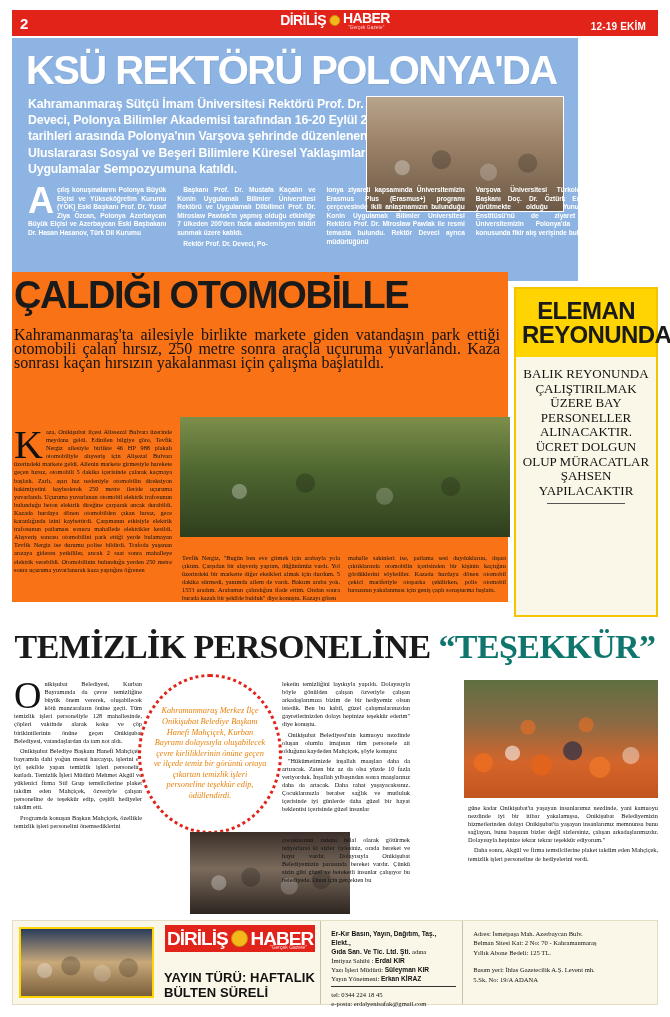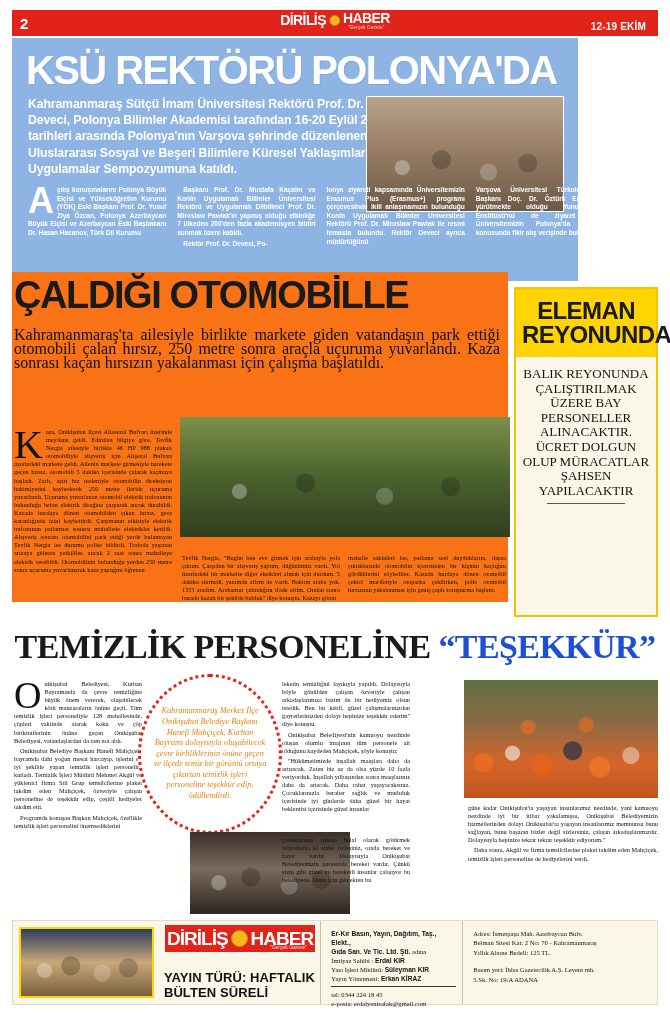--- a/index.html
+++ b/index.html
@@ -147,21 +147,21 @@
 
   
   .story3 {
     position: absolute; left: 12px; top: 624px; width: 646px; height: 290px;
   }
   .s3-title {
     text-align: center; font-family: "Liberation Serif", serif;
     font-weight: bold; font-size: 34px; line-height: 38px;
     letter-spacing: -0.6px; color: #1a1a1a; padding-top: 4px;
   }
-  .s3-title .red { color: #1d4ed8; }
+  .s3-title .red { color: #0f766e; }
   .s3-wrap { position: absolute; left: 0; top: 56px; width: 646px; height: 234px; }
   .s3-col {
     position: absolute; font-family: "Liberation Serif", serif;
     font-size: 6.3px; line-height: 8.1px; text-align: justify; color: #111;
   }
   .s3-c1 { left: 2px; top: 0; width: 128px; }
   .s3-c3 { left: 270px; top: 0; width: 128px; }
   .s3-c4 { left: 456px; top: 124px; width: 190px; }
   .dropcap-o {
     float: left; font-family: "Liberation Serif", serif; font-size: 38px;

